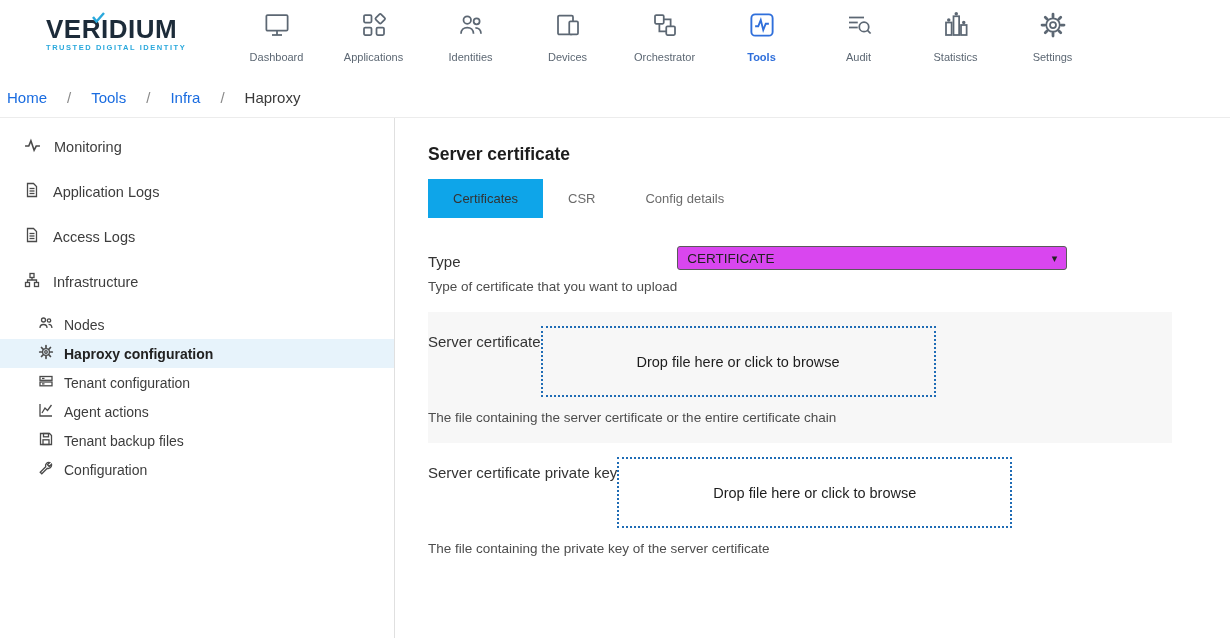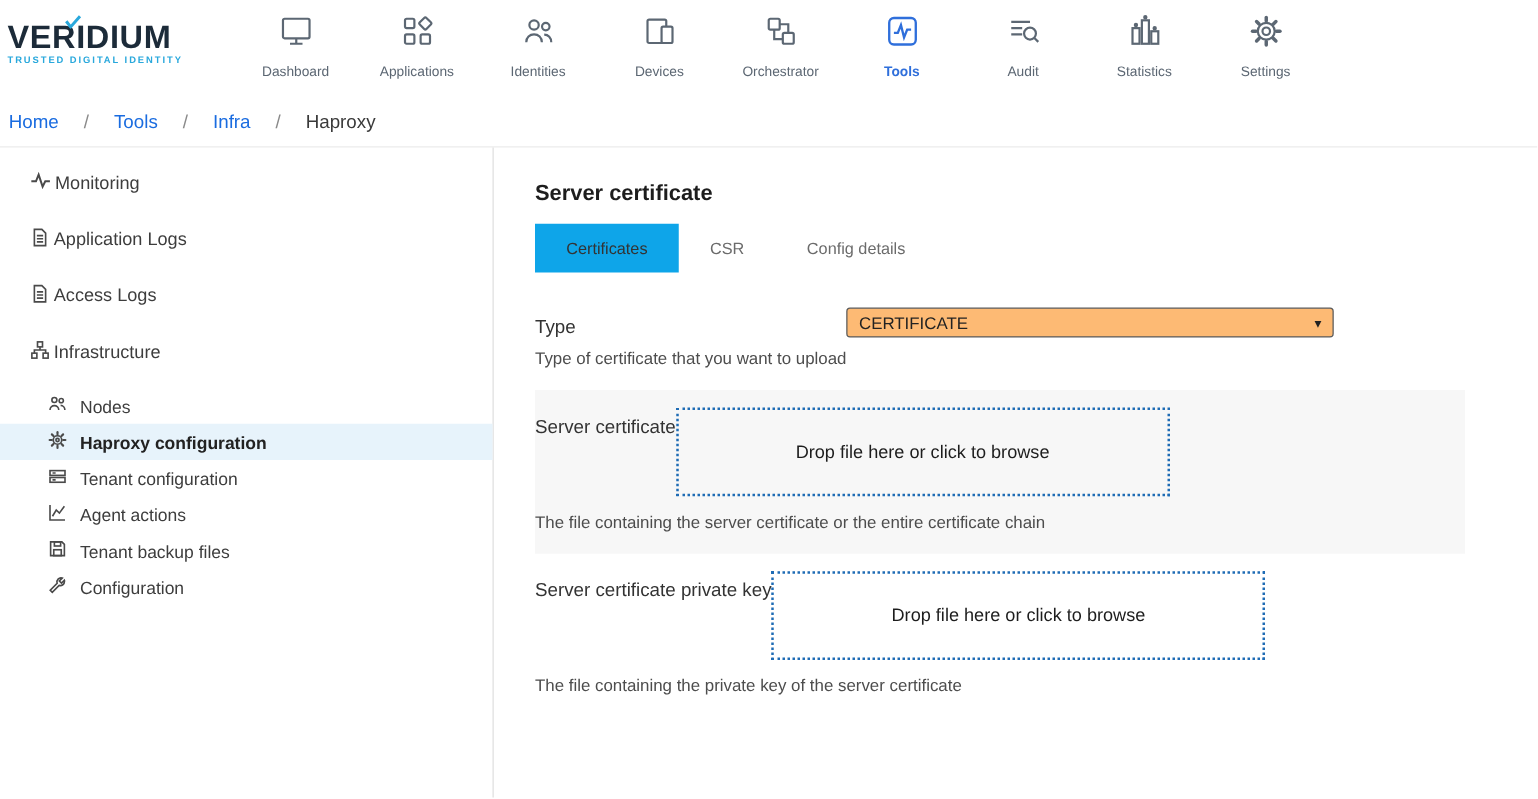--- a/index.html
+++ b/index.html
@@ -1,20 +1,20 @@
 <!DOCTYPE html>
 <html><head>
 <meta charset="utf-8">
 <style>
   * { box-sizing: border-box; margin: 0; padding: 0; }
   html,body { width:1230px; height:639px; overflow:hidden; background:#fff;
     font-family:"Liberation Sans", sans-serif; color:#333; }
 
   
-  .topbar { height:77px; display:flex; align-items:flex-start; background:#fff; }
+  .topbar { height:77px; display:flex; align-items:flex-start; background:#fff;margin-left:40px; }
   .logo { position:relative; margin:16px 0 0 6px; width:152px; cursor:pointer; }
   .logo-text { font-size:26px; font-weight:800; letter-spacing:.5px; color:#1c2b39; line-height:26px; }
   .logo-check { position:absolute; left:46px; top:-4px; }
   .logo-tagline { font-size:7.5px; color:#29a8dc; letter-spacing:1.55px; margin-top:1px; font-weight:bold; }
 
   .nav { display:flex; margin-left:30px; }
   .nav-item { width:97px; display:flex; flex-direction:column; align-items:center;
     padding-top:10px; cursor:pointer; }
   .nav-item svg { stroke:#5c6773; }
   .nav-label { margin-top:7px; font-size:11px; color:#5c6773; }
@@ -24,21 +24,21 @@
   
   .breadcrumb { height:41px; display:flex; align-items:center; gap:20px;
     padding-left:7px; font-size:15px; border-bottom:1px solid #ececec; }
   .crumb-link { color:#1a6ce0; cursor:pointer; }
   .crumb-sep { color:#8a8a8a; }
   .crumb-current { color:#3a3a3a; }
 
   
   .content { display:flex; height:520px; }
   .sidebar { width:395px; border-right:1px solid #e0e0e0; padding-top:6px; flex:none; }
-  .side-item { display:flex; align-items:center; gap:3px; padding-left:24px;
+  .side-item { display:flex; align-items:center; gap:13px; padding-left:24px;
     height:45px; font-size:14.5px; color:#3d3d3d; cursor:pointer; }
   .side-item svg { stroke:#4a4a4a; flex:none; }
   .side-group { margin-top:6px; }
   .side-sub { height:29px; padding-left:38px; gap:10px; font-size:14px; }
   .side-sub.active { background:#e7f3fb; font-weight:bold; color:#222; }
 
   .main { flex:1; padding:14px 24px 0 33px; }
   .page-title { font-size:17.5px; font-weight:bold; color:#1d1d1d; margin:12px 0 14px; }
 
   .tabs { display:flex; }
@@ -47,21 +47,21 @@
 
   .form { width:744px; margin-top:14px; }
   .form-row { padding:14px 0 18px; }
   .form-row.shaded { background:#f7f7f7; }
   .row-flex { display:flex; justify-content:flex-start; align-items:flex-start; }
   .field-label { font-size:15px; color:#333; }
   .helper { font-size:13.5px; color:#4d4d4d; margin-top:9px; }
   .row-flex .field-label { margin-top:7px; }
 
   .select { width:390px; height:24px; border:1px solid #5a5a5a; border-radius:3px;
-    background:#fdba74; display:flex; align-items:center; justify-content:space-between;
+    background:#d946ef; display:flex; align-items:center; justify-content:space-between;
     padding:0 9px; font-size:13.5px; color:#222; cursor:pointer; }
   .select .caret { font-size:11px; color:#222; }
 
   .dropzone { width:395px; height:71px; border:2px dotted #1f6cb5;
     display:flex; align-items:center; justify-content:center;
     font-size:14.5px; color:#1d1d1d; cursor:pointer; }
   .form-row .helper.below { margin-top:13px; }
 </style>
 </head>
 <body>

